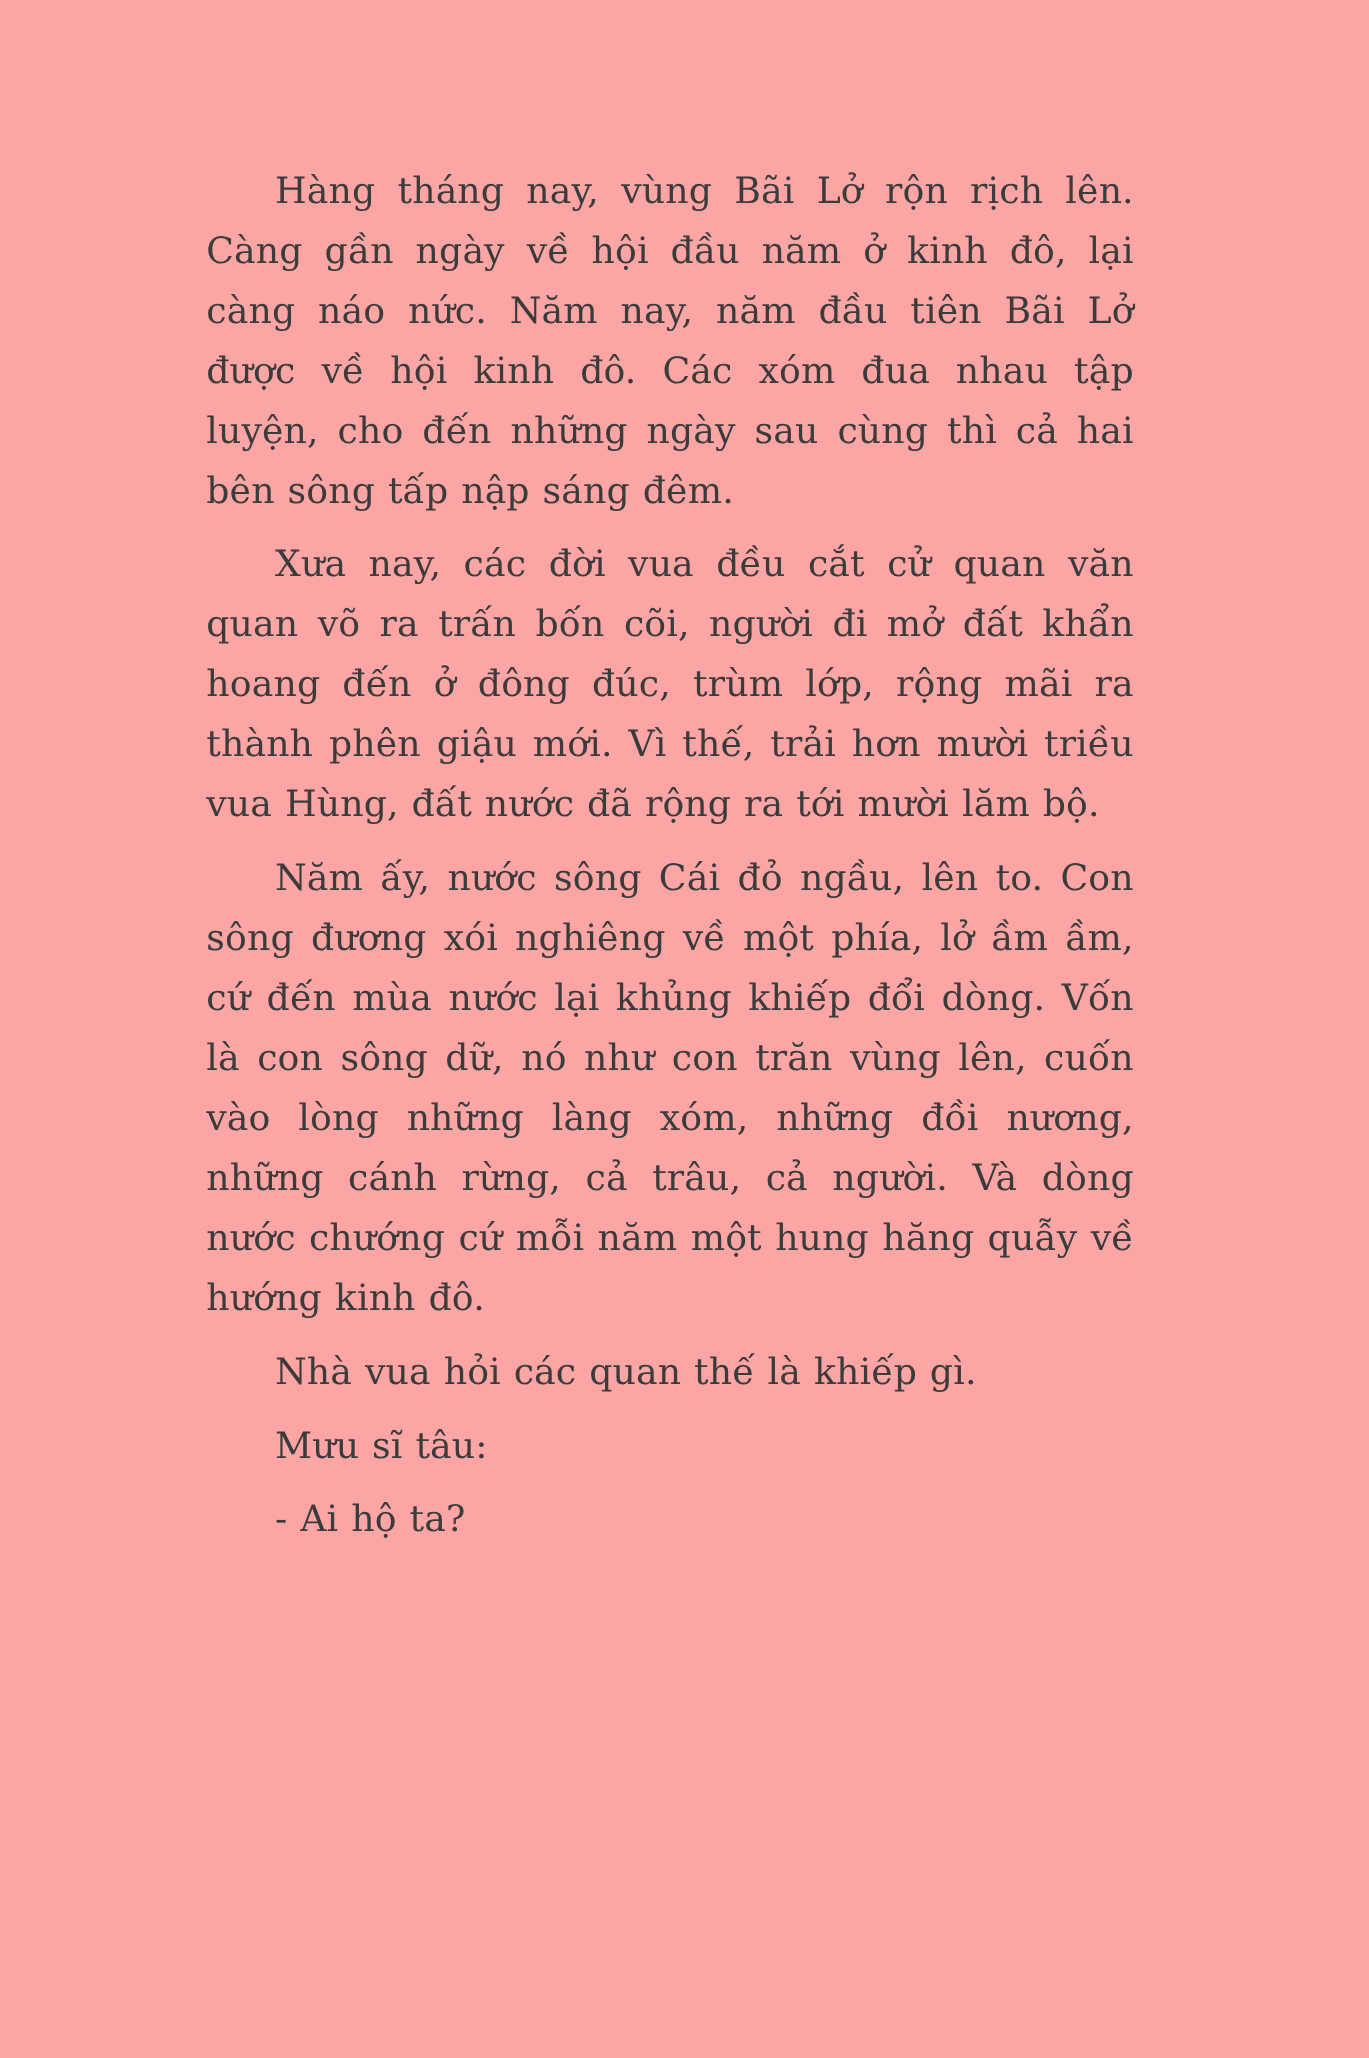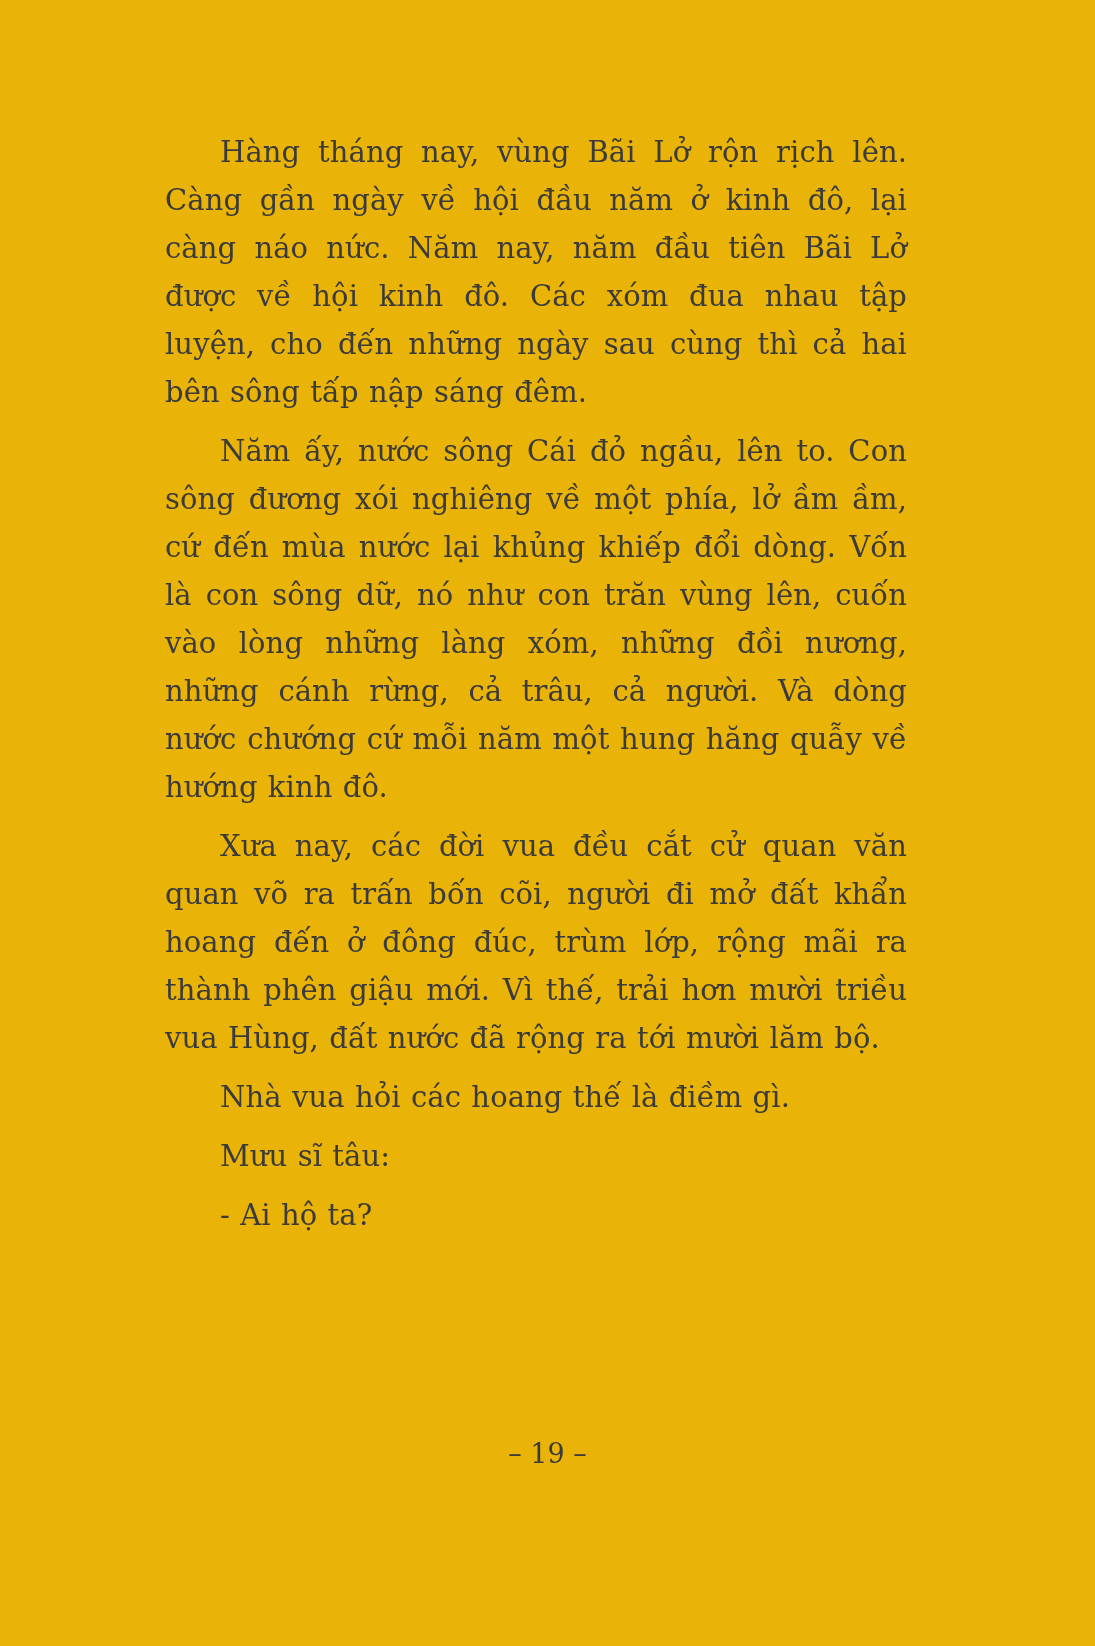--- a/index.html
+++ b/index.html
@@ -14,21 +14,21 @@
     font-family: "DejaVu Serif", "Liberation Serif", serif;
     color: #3b3b3b;
     overflow: hidden;
   }
   .page {
     position: absolute;
     top: 0;
     left: 0;
     width: 1095px;
     height: 1646px;
-    background: #eab308;
+    background: #fca5a5;
     box-sizing: border-box;
     padding: 128px 168px 0 165px;
   }
   .text-block {
     width: 742px;
   }
   .para {
     margin: 0 0 11px 0;
     font-size: 29px;
     line-height: 48px;
@@ -50,20 +50,19 @@
     color: #3b3b3b;
     text-indent: 0;
   }
 </style>
 </head>
 <body>
 
 <div class="page">
   <div class="text-block" id="paragraphs">
       <p class="para">Hàng tháng nay, vùng Bãi Lở rộn rịch lên. Càng gần ngày về hội đầu năm ở kinh đô, lại càng náo nức. Năm nay, năm đầu tiên Bãi Lở được về hội kinh đô. Các xóm đua nhau tập luyện, cho đến những ngày sau cùng thì cả hai bên sông tấp nập sáng đêm.</p>
+      <p class="para">Xưa nay, các đời vua đều cắt cử quan văn quan võ ra trấn bốn cõi, người đi mở đất khẩn hoang đến ở đông đúc, trùm lớp, rộng mãi ra thành phên giậu mới. Vì thế, trải hơn mười triều vua Hùng, đất nước đã rộng ra tới mười lăm bộ.</p>
       <p class="para">Năm ấy, nước sông Cái đỏ ngầu, lên to. Con sông đương xói nghiêng về một phía, lở ầm ầm, cứ đến mùa nước lại khủng khiếp đổi dòng. Vốn là con sông dữ, nó như con trăn vùng lên, cuốn vào lòng những làng xóm, những đồi nương, những cánh rừng, cả trâu, cả người. Và dòng nước chướng cứ mỗi năm một hung hăng quẫy về hướng kinh đô.</p>
-      <p class="para">Xưa nay, các đời vua đều cắt cử quan văn quan võ ra trấn bốn cõi, người đi mở đất khẩn hoang đến ở đông đúc, trùm lớp, rộng mãi ra thành phên giậu mới. Vì thế, trải hơn mười triều vua Hùng, đất nước đã rộng ra tới mười lăm bộ.</p>
-      <p class="para">Nhà vua hỏi các hoang thế là điềm gì.</p>
+      <p class="para">Nhà vua hỏi các quan thế là khiếp gì.</p>
       <p class="para">Mưu sĩ tâu:</p>
       <p class="para">- Ai hộ ta?</p>
     </div>
-  <div class="page-number">– 19 –</div>
 </div>
 
 </body></html>

